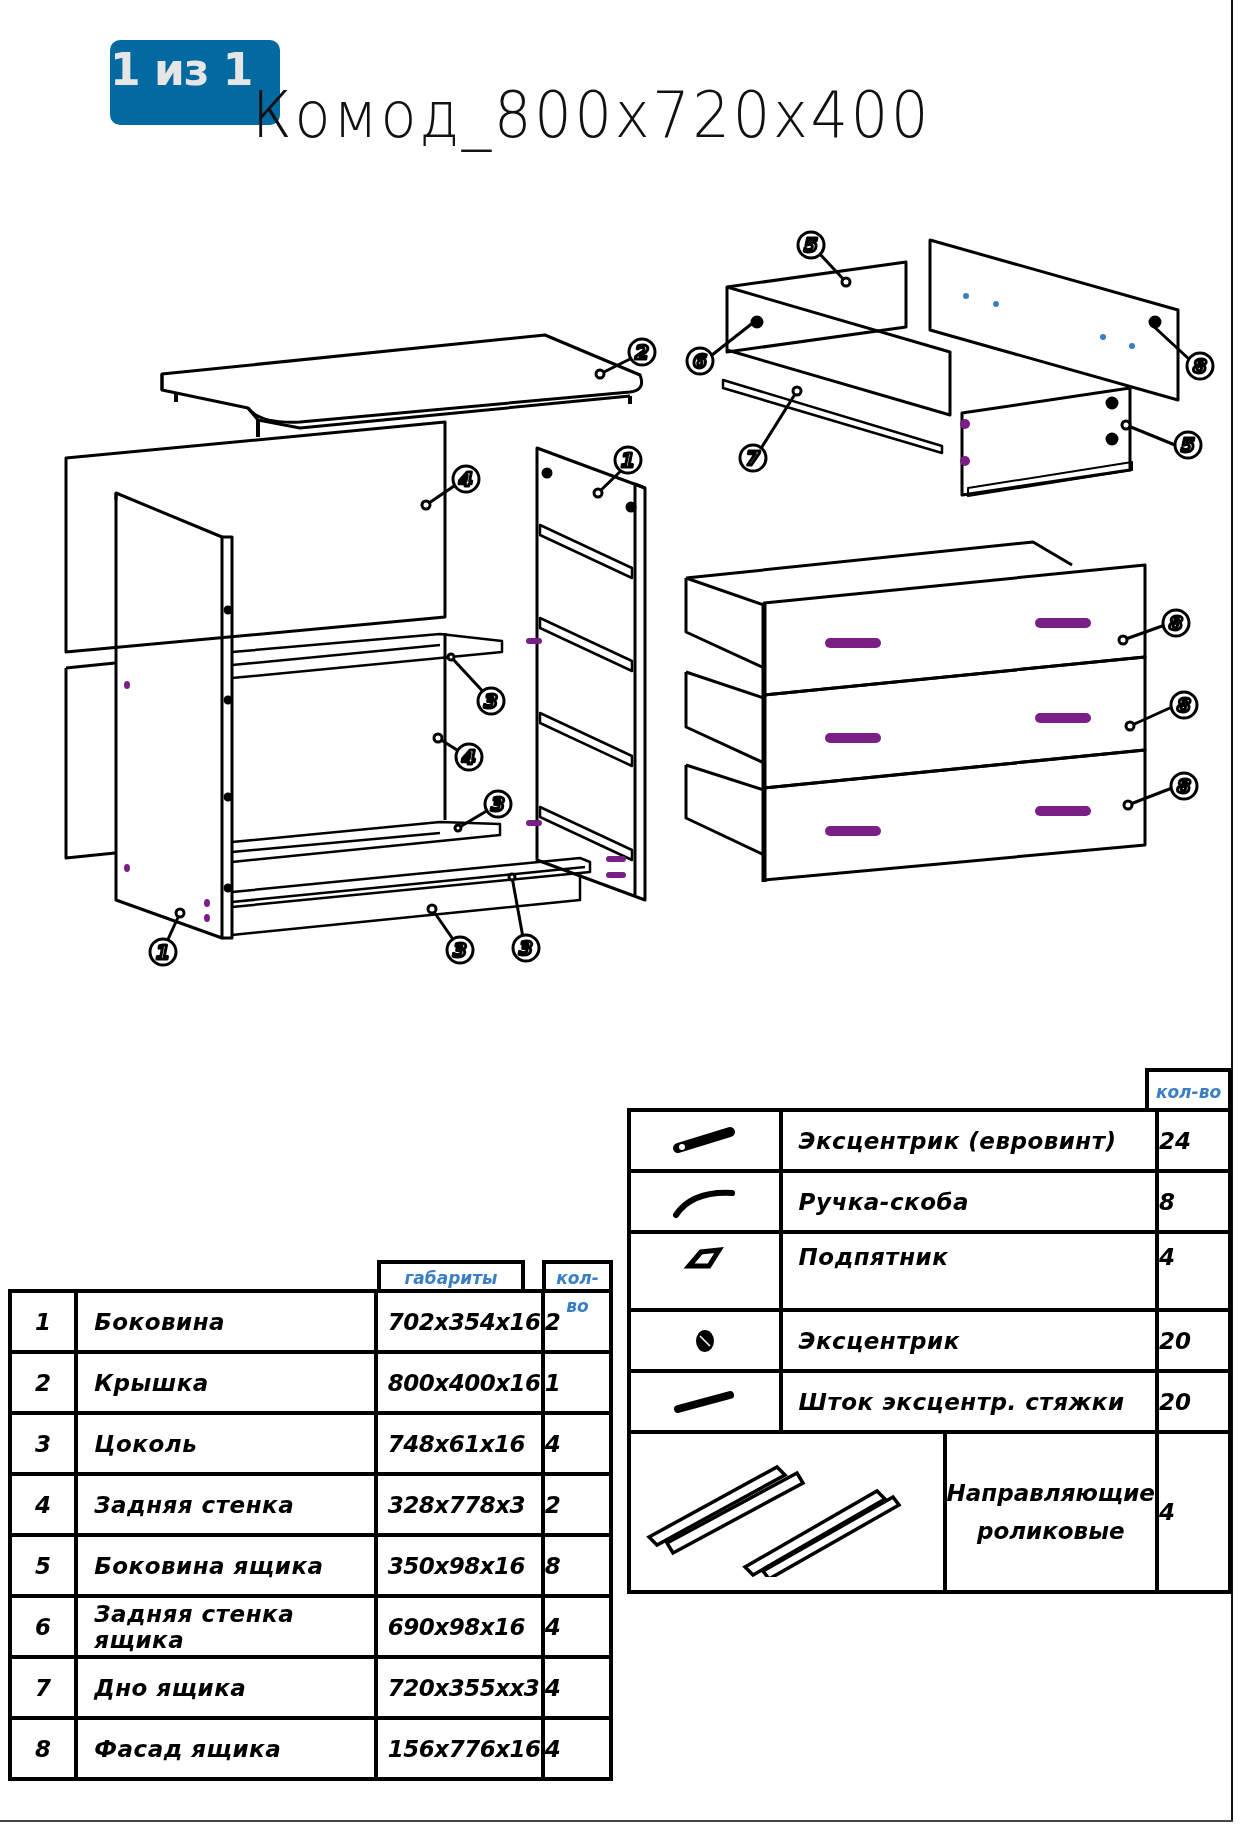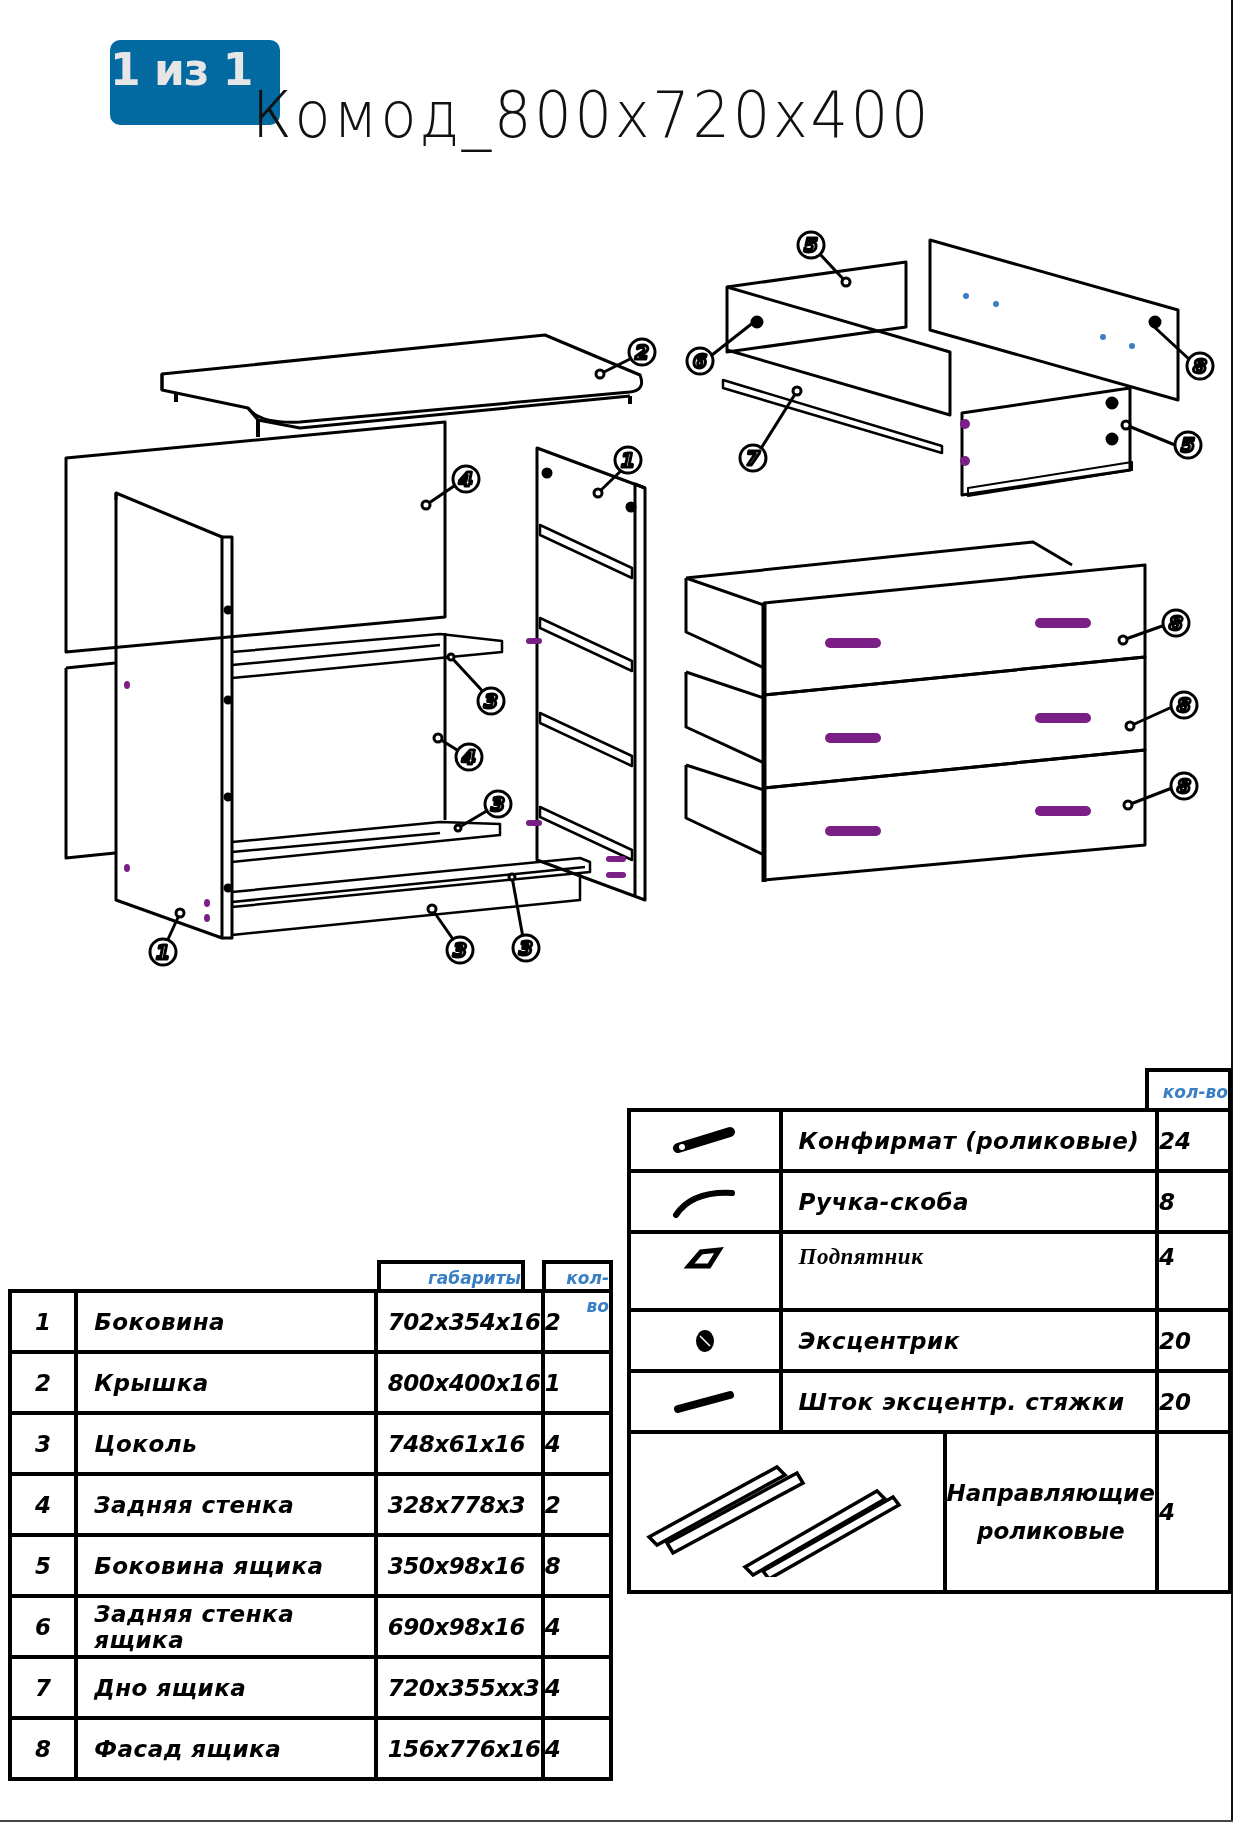--- a/index.html
+++ b/index.html
@@ -11,21 +11,21 @@
   .bottom-border{position:absolute;left:0;top:1820px;width:1233px;height:2px;background:#444;}
   svg.drawing{position:absolute;left:0;top:0;}
   .callout circle{fill:#fff;stroke:#000;stroke-width:3;}
   .callout text{font-family:"DejaVu Sans",sans-serif;font-style:italic;font-weight:bold;font-size:20px;text-anchor:middle;dominant-baseline:central;}
   table{border-collapse:collapse;position:absolute;font-family:"DejaVu Sans",sans-serif;font-style:italic;font-weight:bold;}
   td{border:4px solid #000;height:57px;padding:0;font-size:23px;}
   td.num{text-align:center;}
   td.name{padding-left:16px;letter-spacing:0.5px;}
   td.dim{padding-left:10px;letter-spacing:-0.5px;}
   td.qty{text-align:left;}
-  .hdr{font-size:17px;color:#3a7fc4;text-align:right;font-weight:bold;font-style:italic;}
+  .hdr{font-size:17px;color:#3a7fc4;text-align:center;font-weight:bold;font-style:italic;}
   .hdr-cell{position:absolute;border:4px solid #000;border-bottom:none;box-sizing:border-box;height:33px;line-height:28px;}
   .icon-cell{text-align:center;}
   .icon-cell svg{vertical-align:middle;}
   .rails-name{text-align:center;line-height:38px;}
 </style>
 </head>
 <body>
 
 <div class="page-indicator">
   <span>1 из 1</span>
@@ -299,35 +299,35 @@
       <col style="width:167px">
       <col style="width:198px">
       <col style="width:87px">
     </colgroup>
   <tbody>
     <tr>
       <td class="icon-cell"><svg width="70" height="30">
             <path d="M8,22 L60,6" stroke="#000" stroke-width="10" stroke-linecap="round"></path>
             <circle cx="12" cy="21" r="3" fill="#fff"></circle>
           </svg></td>
-      <td class="name" colspan="2">Конфирмат  (роликовые)</td>
+      <td class="name" colspan="2">Эксцентрик  (евровинт)</td>
       <td class="qty">24</td>
     </tr>
     <tr>
       <td class="icon-cell"><svg width="70" height="34">
             <path d="M6,30 Q22,6 62,8" stroke="#000" stroke-width="6" fill="none" stroke-linecap="round"></path>
           </svg></td>
       <td class="name" colspan="2">Ручка-скоба</td>
       <td class="qty">8</td>
     </tr>
     <tr style="height:78px;">
       <td class="icon-cell" style="vertical-align:top;padding-top:10px;"><svg width="44" height="30">
             <path d="M6,22 L18,8 L36,6 L26,22 Z" stroke="#000" stroke-width="5" fill="none"></path>
           </svg></td>
-      <td class="name" colspan="2" style="vertical-align:top;padding-top:10px;font-family:Liberation Serif, serif;">Подпятник</td>
+      <td class="name" colspan="2" style="vertical-align:top;padding-top:10px;">Подпятник</td>
       <td class="qty" style="vertical-align:top;padding-top:10px;">4</td>
     </tr>
     <tr>
       <td class="icon-cell"><svg width="30" height="30">
             <ellipse cx="15" cy="15" rx="9" ry="11" fill="#000"></ellipse>
             <path d="M10,10 L20,20" stroke="#fff" stroke-width="1.5"></path>
           </svg></td>
       <td class="name" colspan="2">Эксцентрик</td>
       <td class="qty">20</td>
     </tr>

